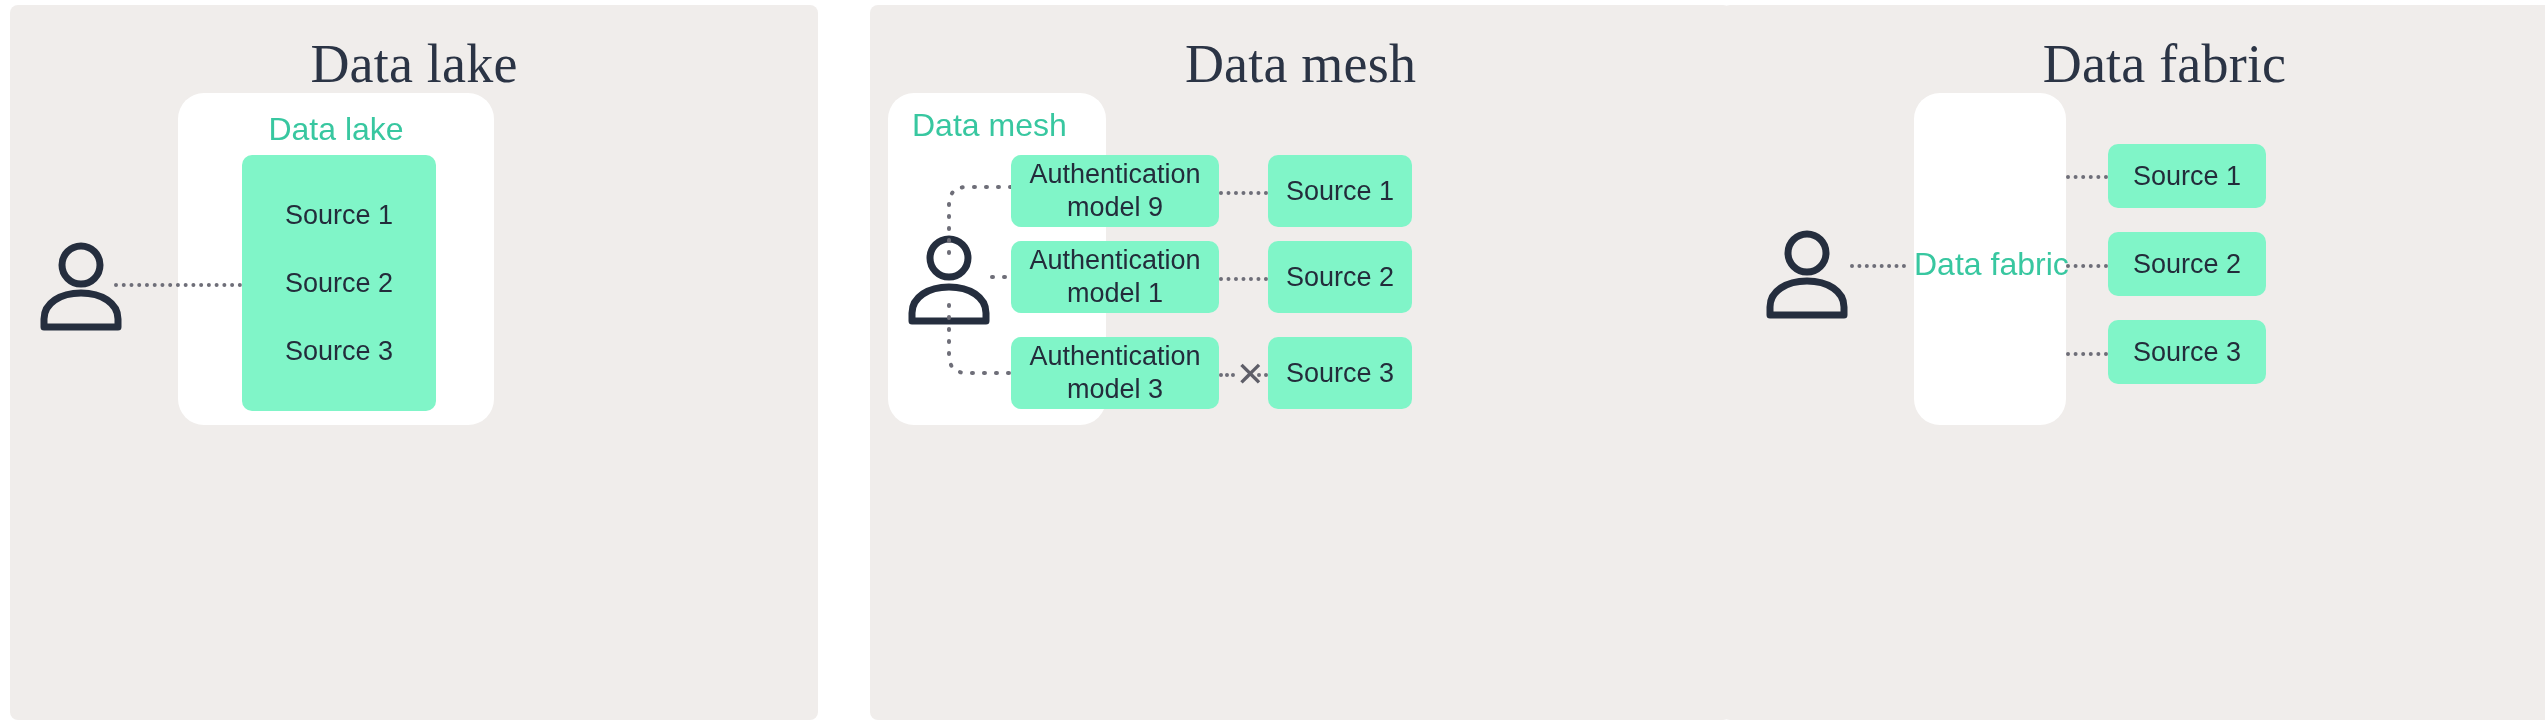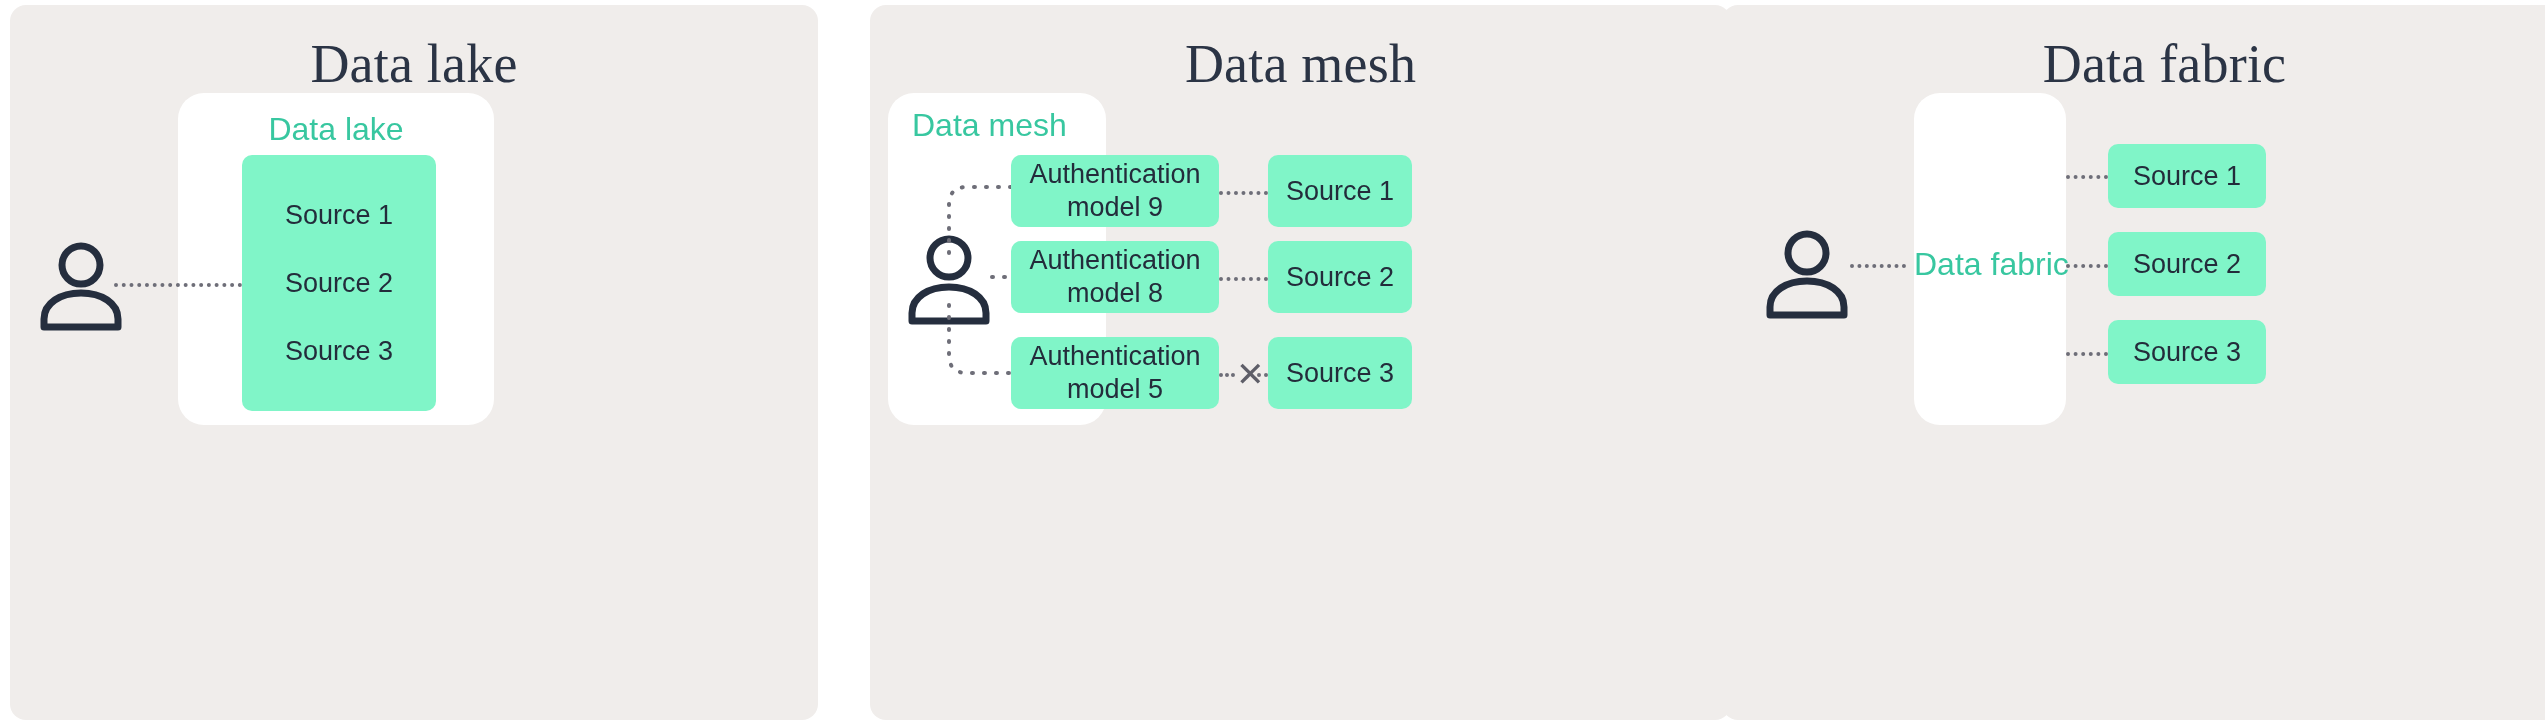--- a/index.html
+++ b/index.html
@@ -7,21 +7,21 @@
   body{
     width:2545px;height:725px;position:relative;overflow:hidden;
     font-family:"Liberation Sans", sans-serif;
     -webkit-font-smoothing:antialiased;
   }
   .stage{position:absolute;inset:0;}
 
   
   .panel{
     position:absolute;top:5px;height:715px;
-    background:#F0EDEB;border-radius:16px;
+    background:#F0EDEB;border-radius:8px;
   }
   #panel-lake  {left:10px;  width:808px;}
   #panel-mesh  {left:870px; width:861px;}
   #panel-fabric{left:1722px;width:885px;}
 
   .panel-title{
     position:absolute;left:0;right:0;top:28px;
     text-align:center;
     font-family:"Liberation Serif", serif;
     font-size:54px;line-height:62px;color:#2B3445;
@@ -116,25 +116,25 @@
       <path d="M122 272 L141 272"></path>
       <path d="M79 300 L79 350 Q79 368 97 368 L141 368"></path>
     </svg>
 
     <div class="gblock" style="left:141px;top:150px;width:208px;height:72px;flex-direction:column;">
       <span>Authentication</span>
       <span>model 9</span>
     </div>
     <div class="gblock" style="left:141px;top:236px;width:208px;height:72px;flex-direction:column;">
       <span>Authentication</span>
-      <span>model 8</span>
+      <span>model 1</span>
     </div>
     <div class="gblock" style="left:141px;top:332px;width:208px;height:72px;flex-direction:column;">
       <span>Authentication</span>
-      <span>model 5</span>
+      <span>model 3</span>
     </div>
 
     <div class="dotline" style="left:349px;top:186px;width:49px;"></div>
     <div class="dotline" style="left:349px;top:272px;width:49px;"></div>
     <div class="dotline" style="left:349px;top:368px;width:16px;"></div>
     <div class="xmark" style="left:366px;top:352px;">✕</div>
     <div class="dotline" style="left:387px;top:368px;width:11px;"></div>
 
     <div class="gblock" style="left:398px;top:150px;width:144px;height:72px;">Source 1</div>
     <div class="gblock" style="left:398px;top:236px;width:144px;height:72px;">Source 2</div>

